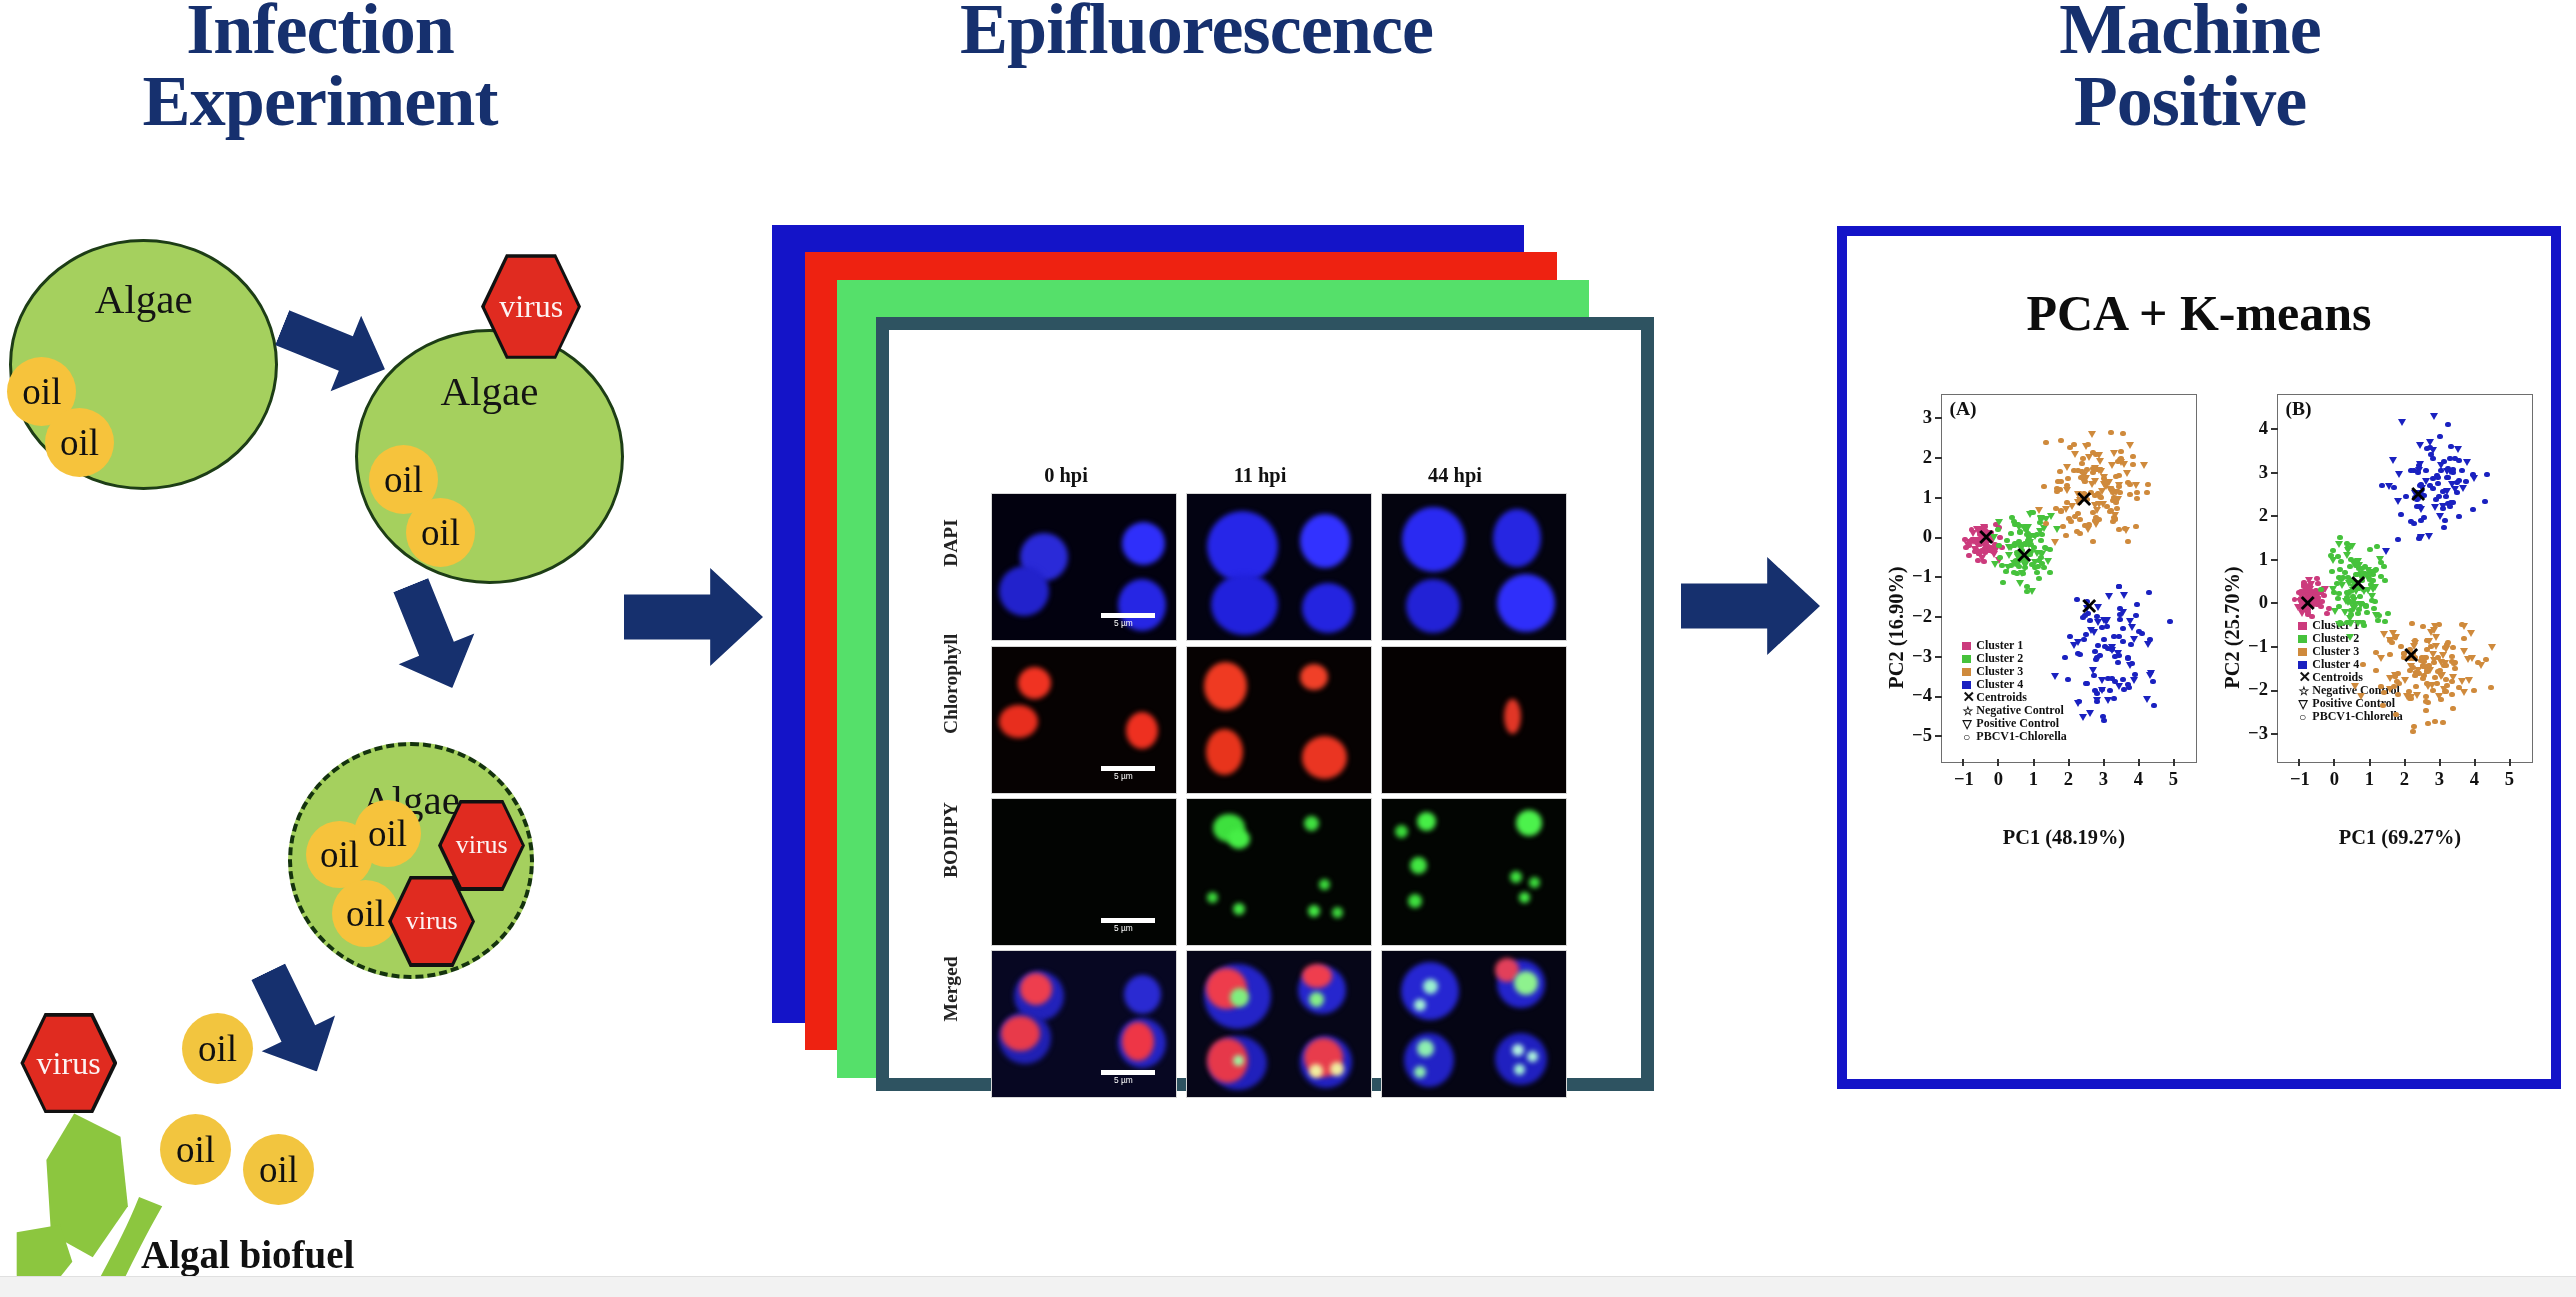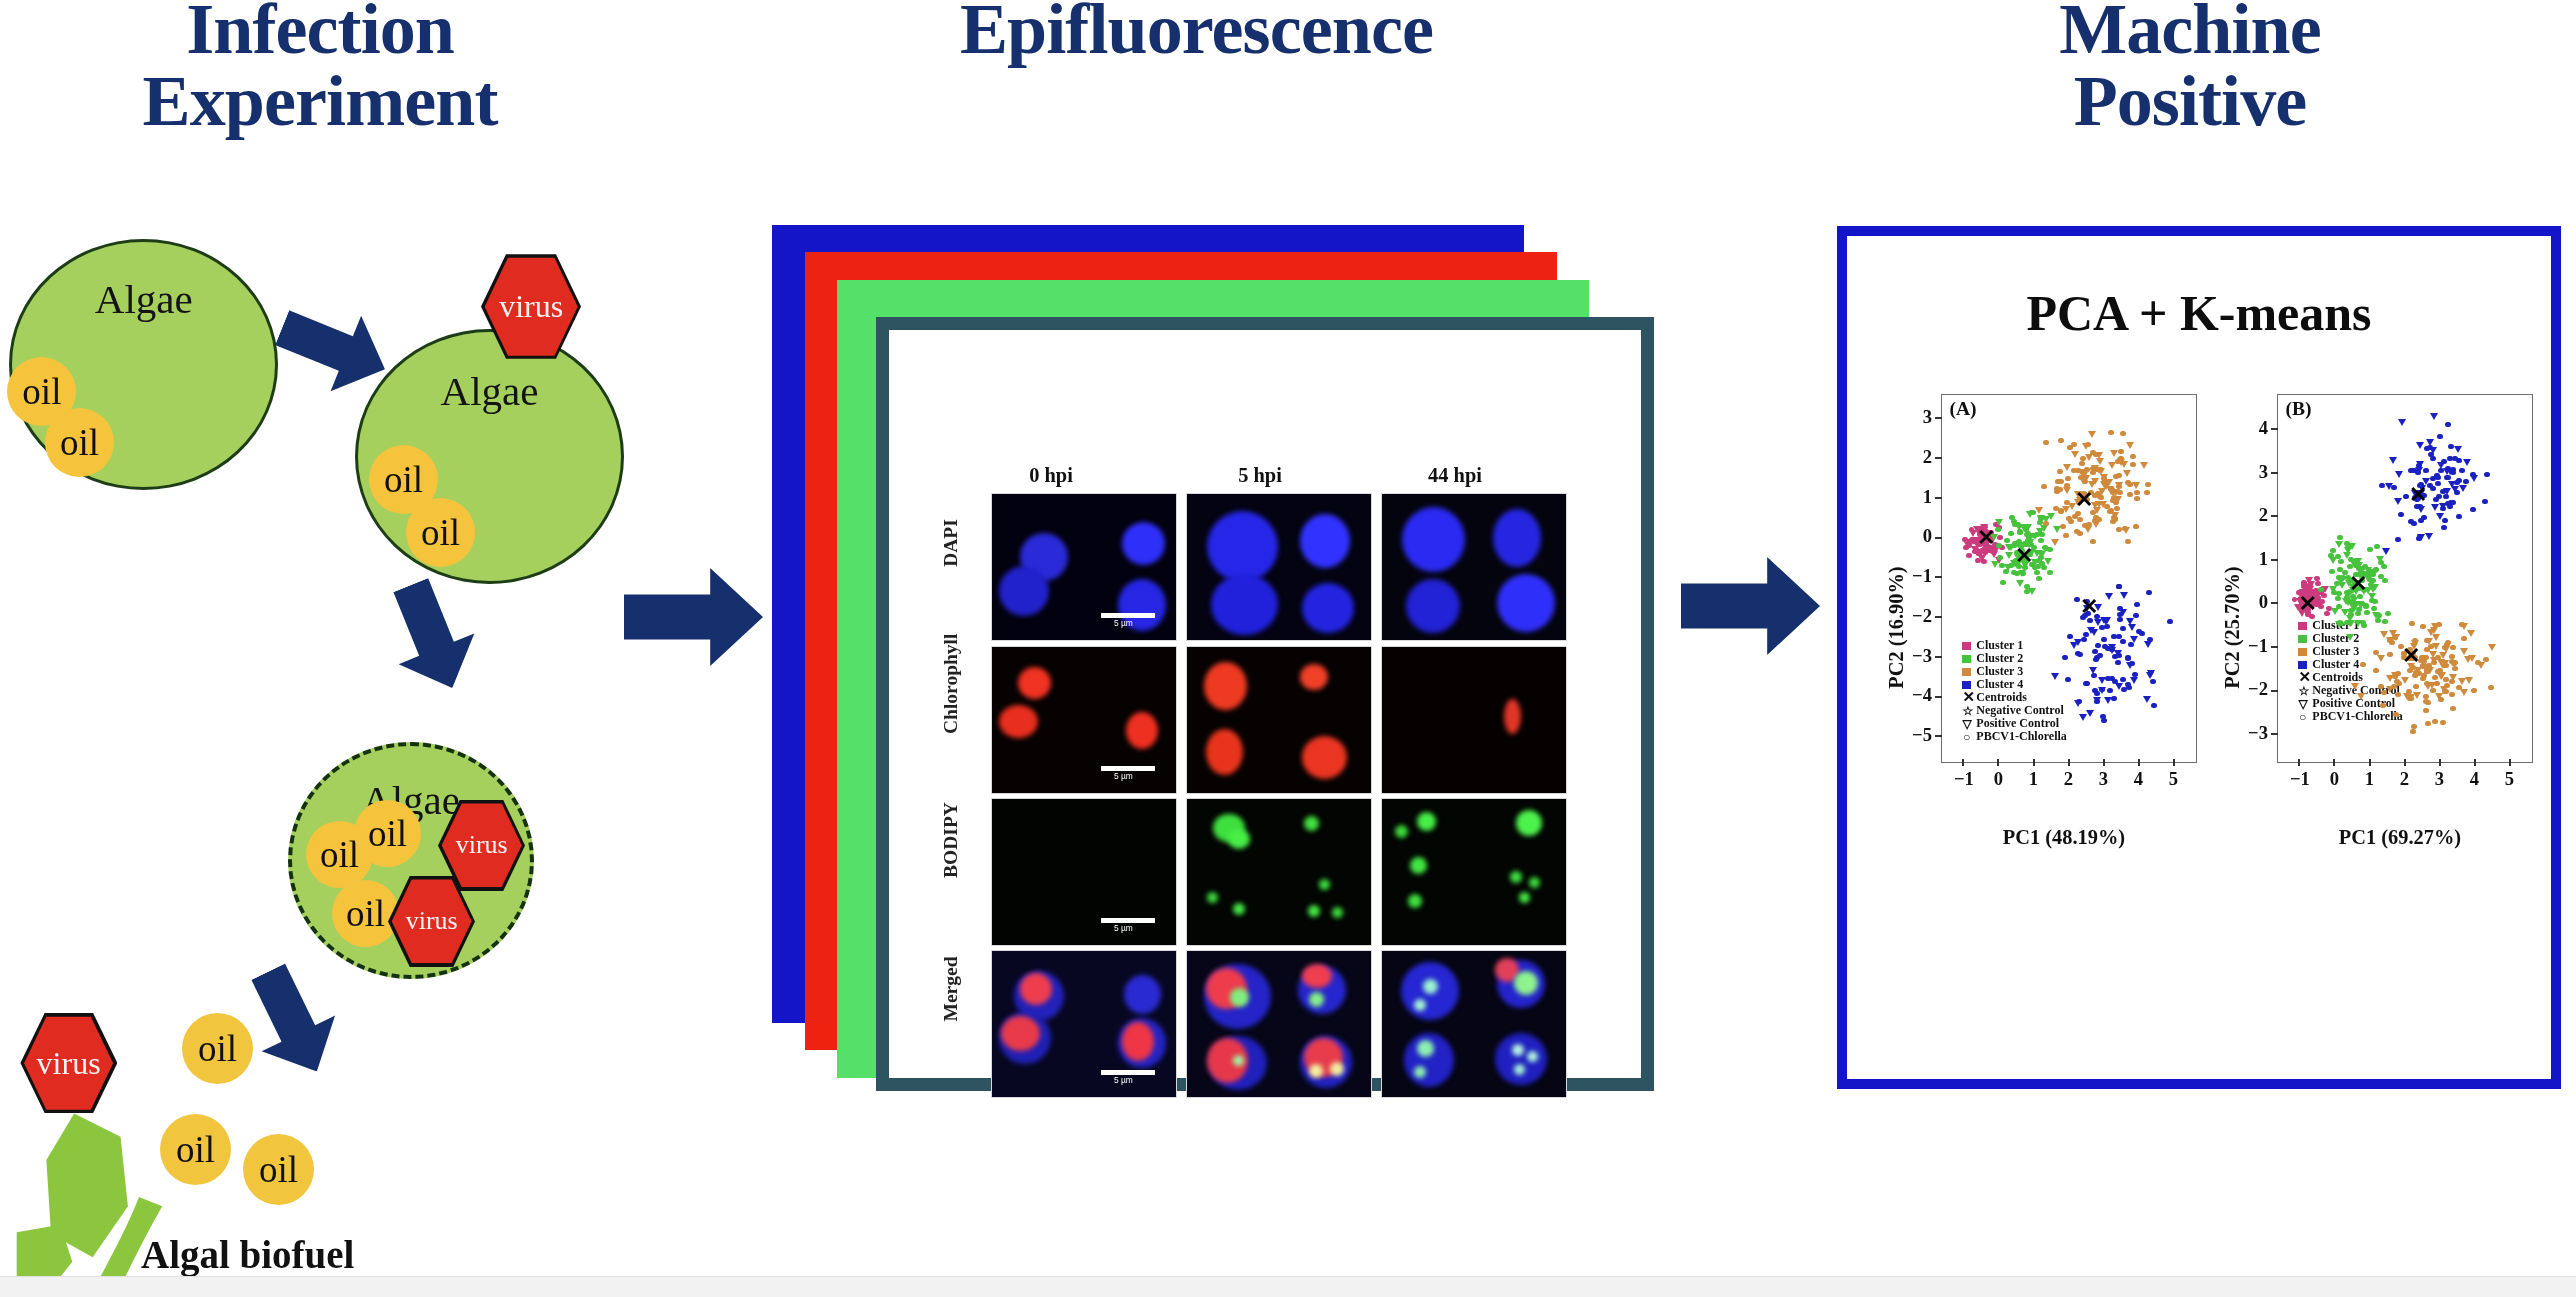--- a/index.html
+++ b/index.html
@@ -193,22 +193,22 @@
 
   <div class="arrow arrow-r" style="left:624px;top:566px;width:139px;height:102px;"></div>
 
   <div class="stack-sheet" style="left:772px;top:225px;width:752px;height:798px;background:#1414c8;"></div>
   <div class="stack-sheet" style="left:805px;top:252px;width:752px;height:798px;background:#ee2211;"></div>
   <div class="stack-sheet" style="left:837px;top:280px;width:752px;height:798px;background:#55e06a;"></div>
 
   <div class="micro-card" style="left:876px;top:317px;width:778px;height:774px;">
 
 
-    <div class="col-head" style="left:69px;top:134px;width:186px;">0 hpi</div>
-    <div class="col-head" style="left:278px;top:134px;width:186px;">5 hpi</div>
+    <div class="col-head" style="left:84px;top:134px;width:186px;">0 hpi</div>
+    <div class="col-head" style="left:278px;top:134px;width:186px;">11 hpi</div>
     <div class="col-head" style="left:473px;top:134px;width:186px;">44 hpi</div>
 
     <div class="row-head" style="left:20.4px;top:202px;width:84px;text-align:center;">DAPI</div>
     <div class="row-head" style="left:20.4px;top:351px;width:84px;text-align:center;">Chlorophyll</div>
     <div class="row-head" style="left:20.4px;top:499px;width:84px;text-align:center;">BODIPY</div>
     <div class="row-head" style="left:20.4px;top:648px;width:84px;text-align:center;">Merged</div>
 
     <div class="tile" style="left:102px;top:163px;width:186px;height:148px;background:#02010f;">
       <div class="blob" style="left:28px;top:39px;width:48px;height:48px;background:#2a2ad8;"></div>
       <div class="blob" style="left:7.4px;top:72px;width:50px;height:50px;background:#2222cc;"></div>

